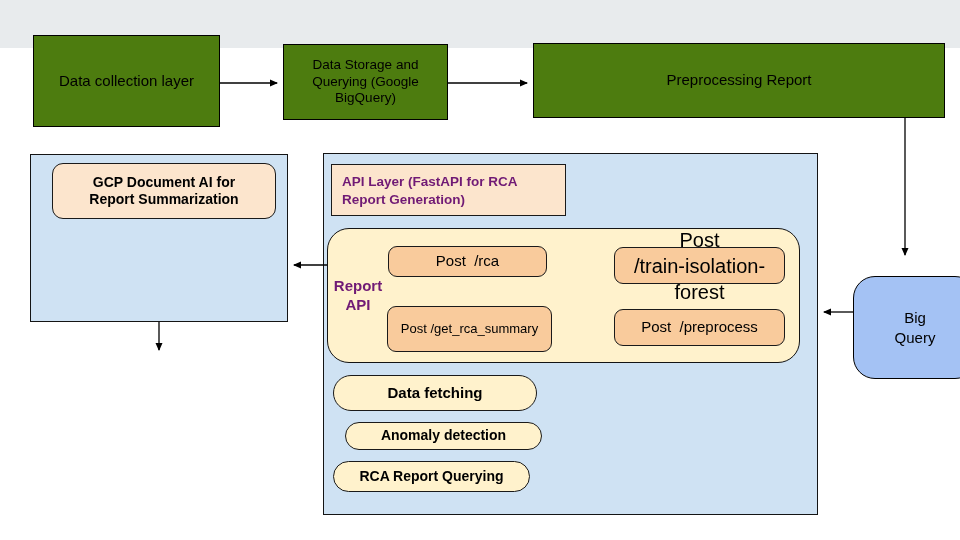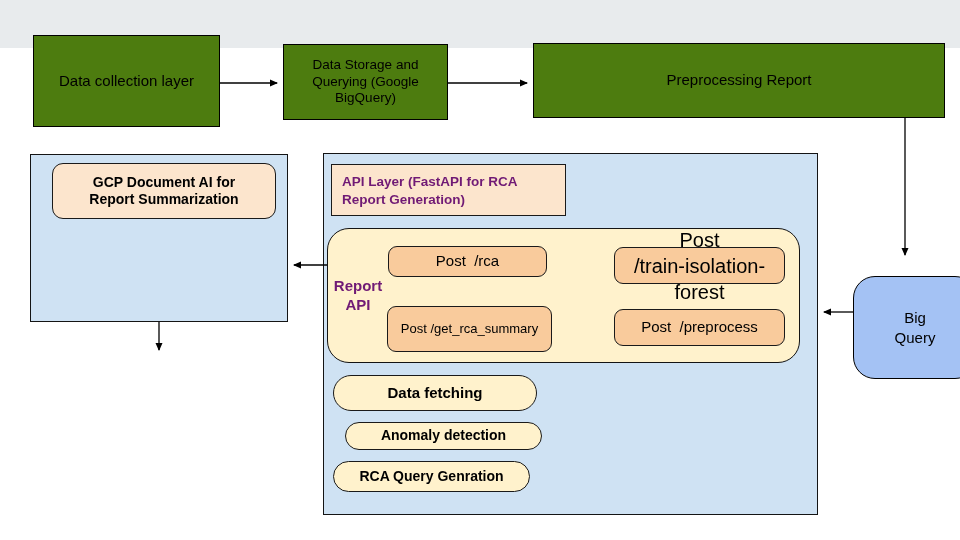--- a/index.html
+++ b/index.html
@@ -109,21 +109,21 @@
 
   <div class="node yellow-box" style="left:333px; top:375px; width:204px; height:36px; font-size:15px;">
     <span class="lbl">Data fetching</span>
   </div>
 
   <div class="node yellow-box" style="left:333px; top:422px; width:197px; height:28px; font-size:14px;margin-left:12px;">
     <span class="lbl">Anomaly detection</span>
   </div>
 
   <div class="node yellow-box" style="left:333px; top:461px; width:197px; height:31px; font-size:14px;">
-    <span class="lbl">RCA Query Genration</span>
+    <span class="lbl">RCA Report Querying</span>
   </div>
 
   <div class="node bq-blue" style="left:853px; top:276px; width:124px; height:103px; font-size:15px; line-height:1.3;">
     <span class="lbl">Big
 Query</span>
   </div>
 
   <svg class="arrows" viewBox="0 0 960 540" xmlns="http://www.w3.org/2000/svg">
     <defs>
       <marker id="ah" markerWidth="9" markerHeight="8" refX="7" refY="4" orient="auto" markerUnits="userSpaceOnUse">

